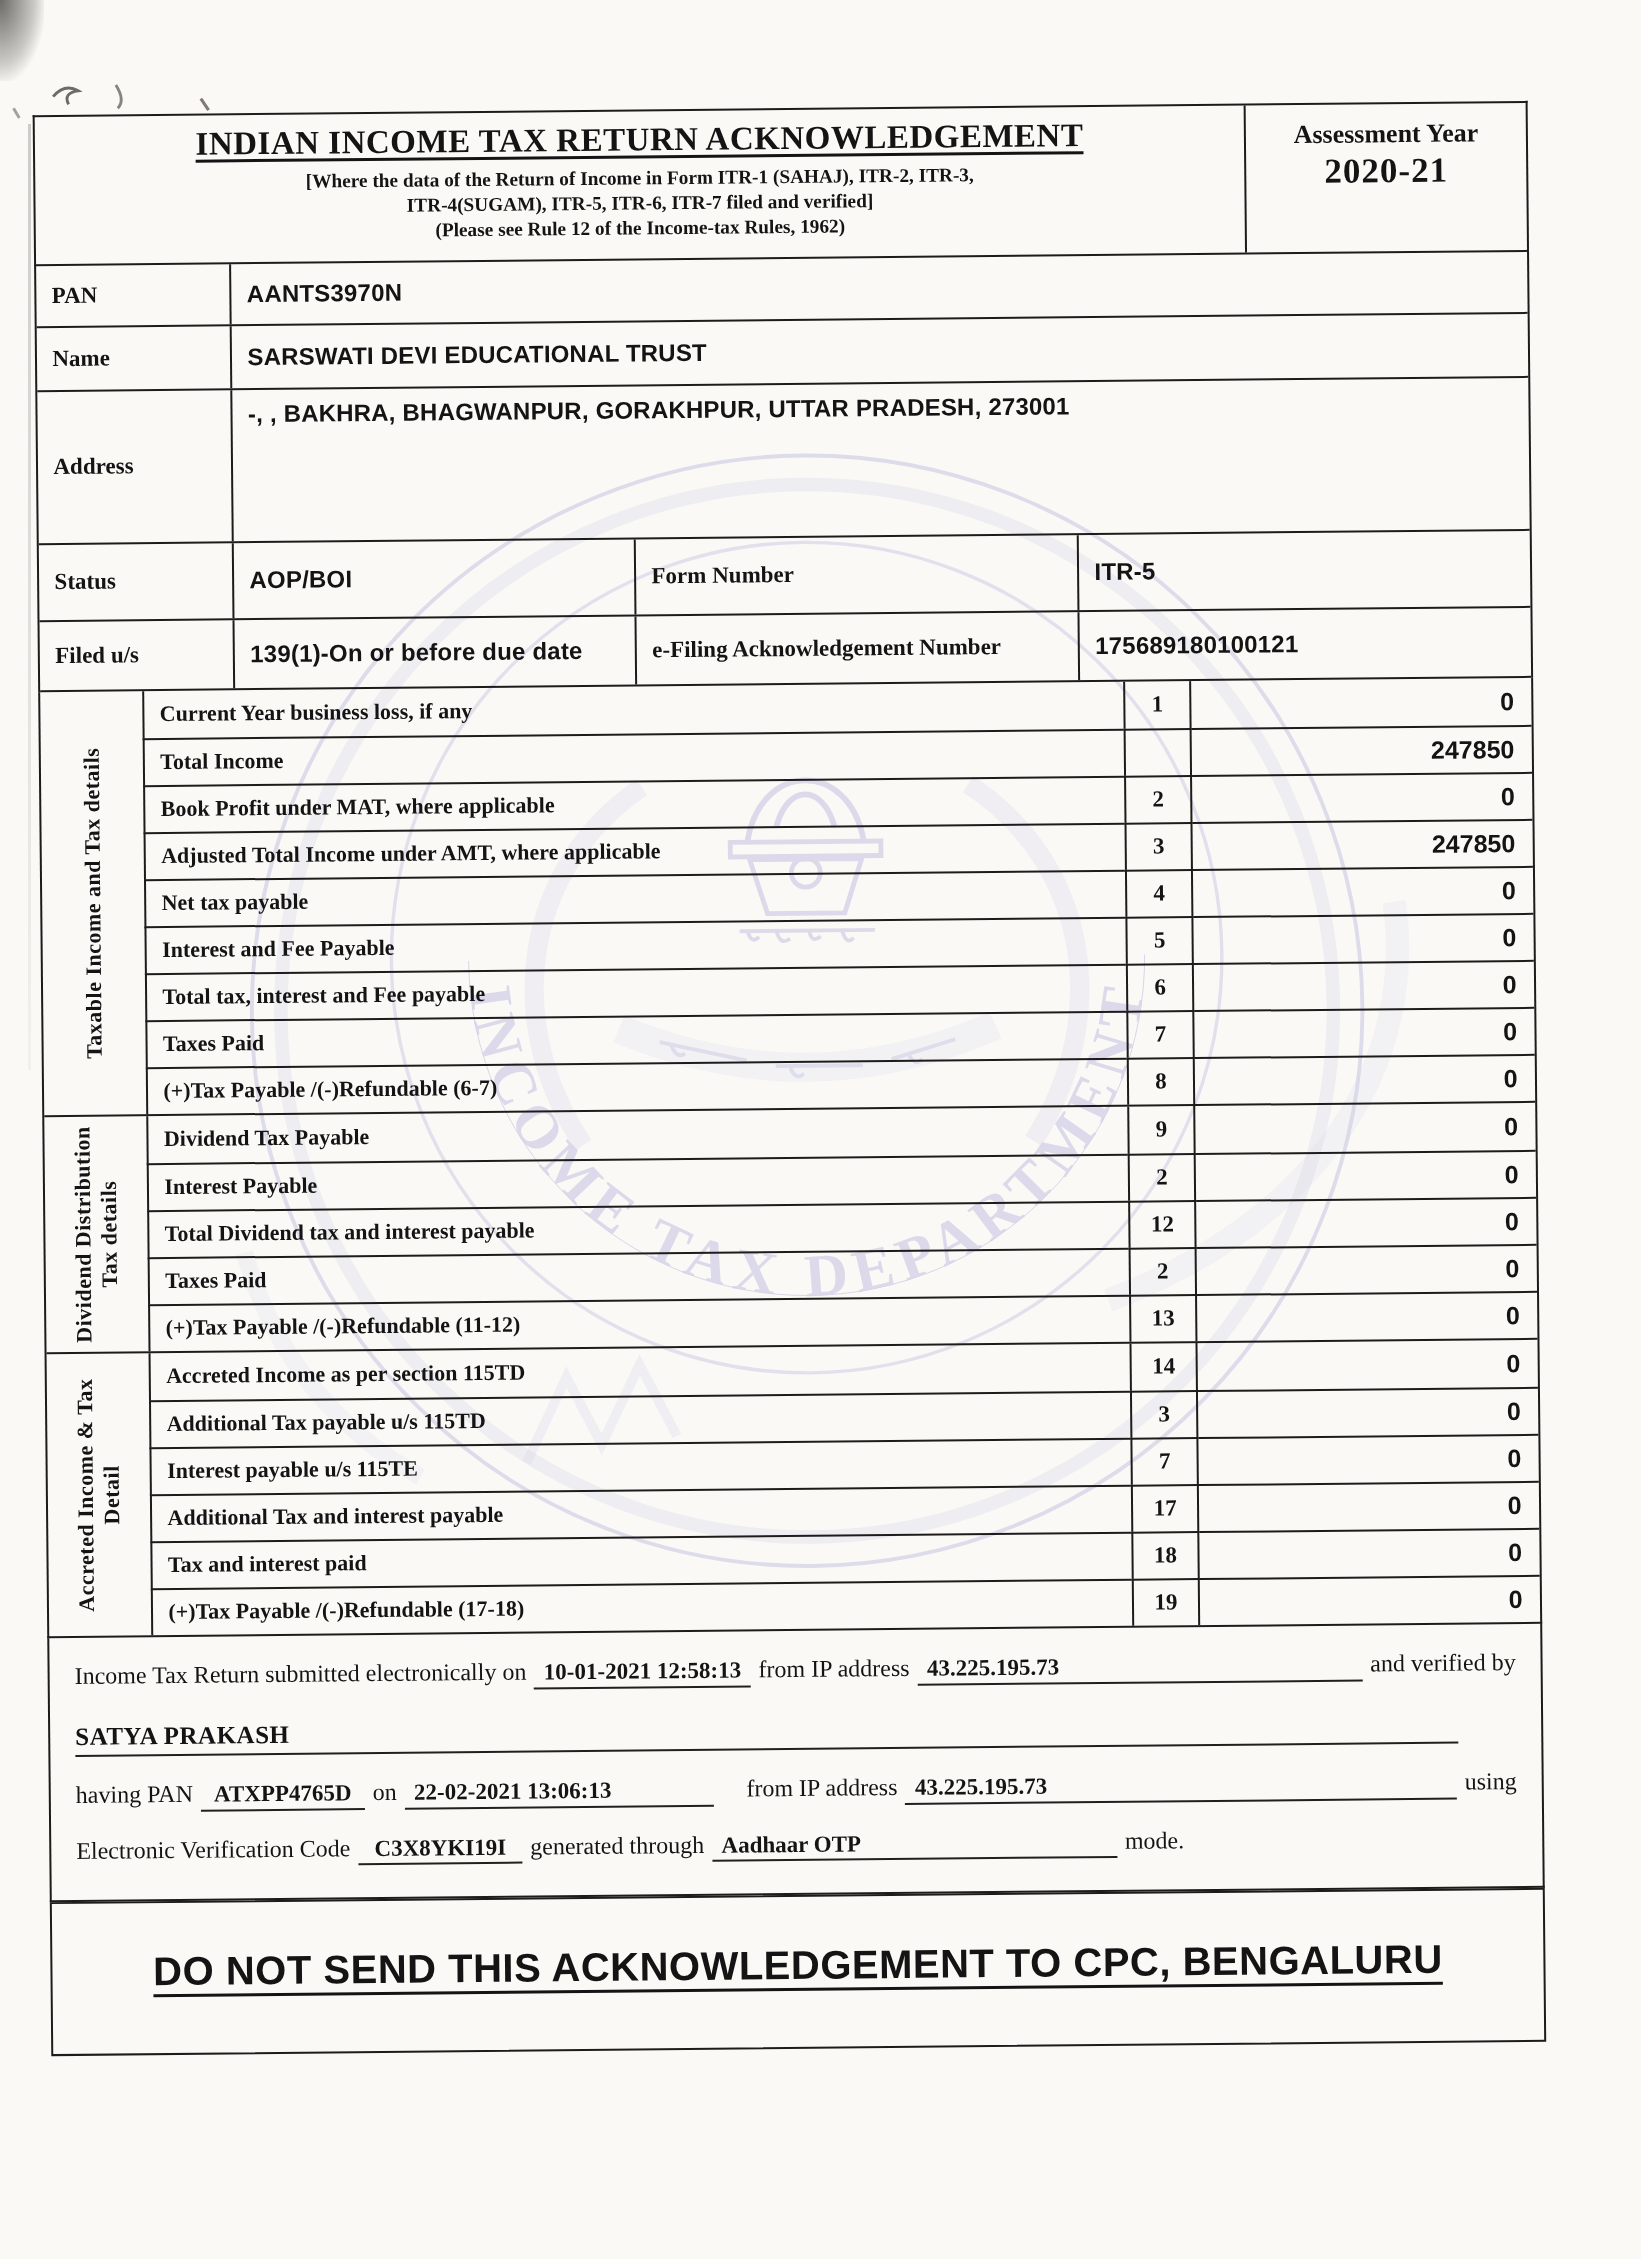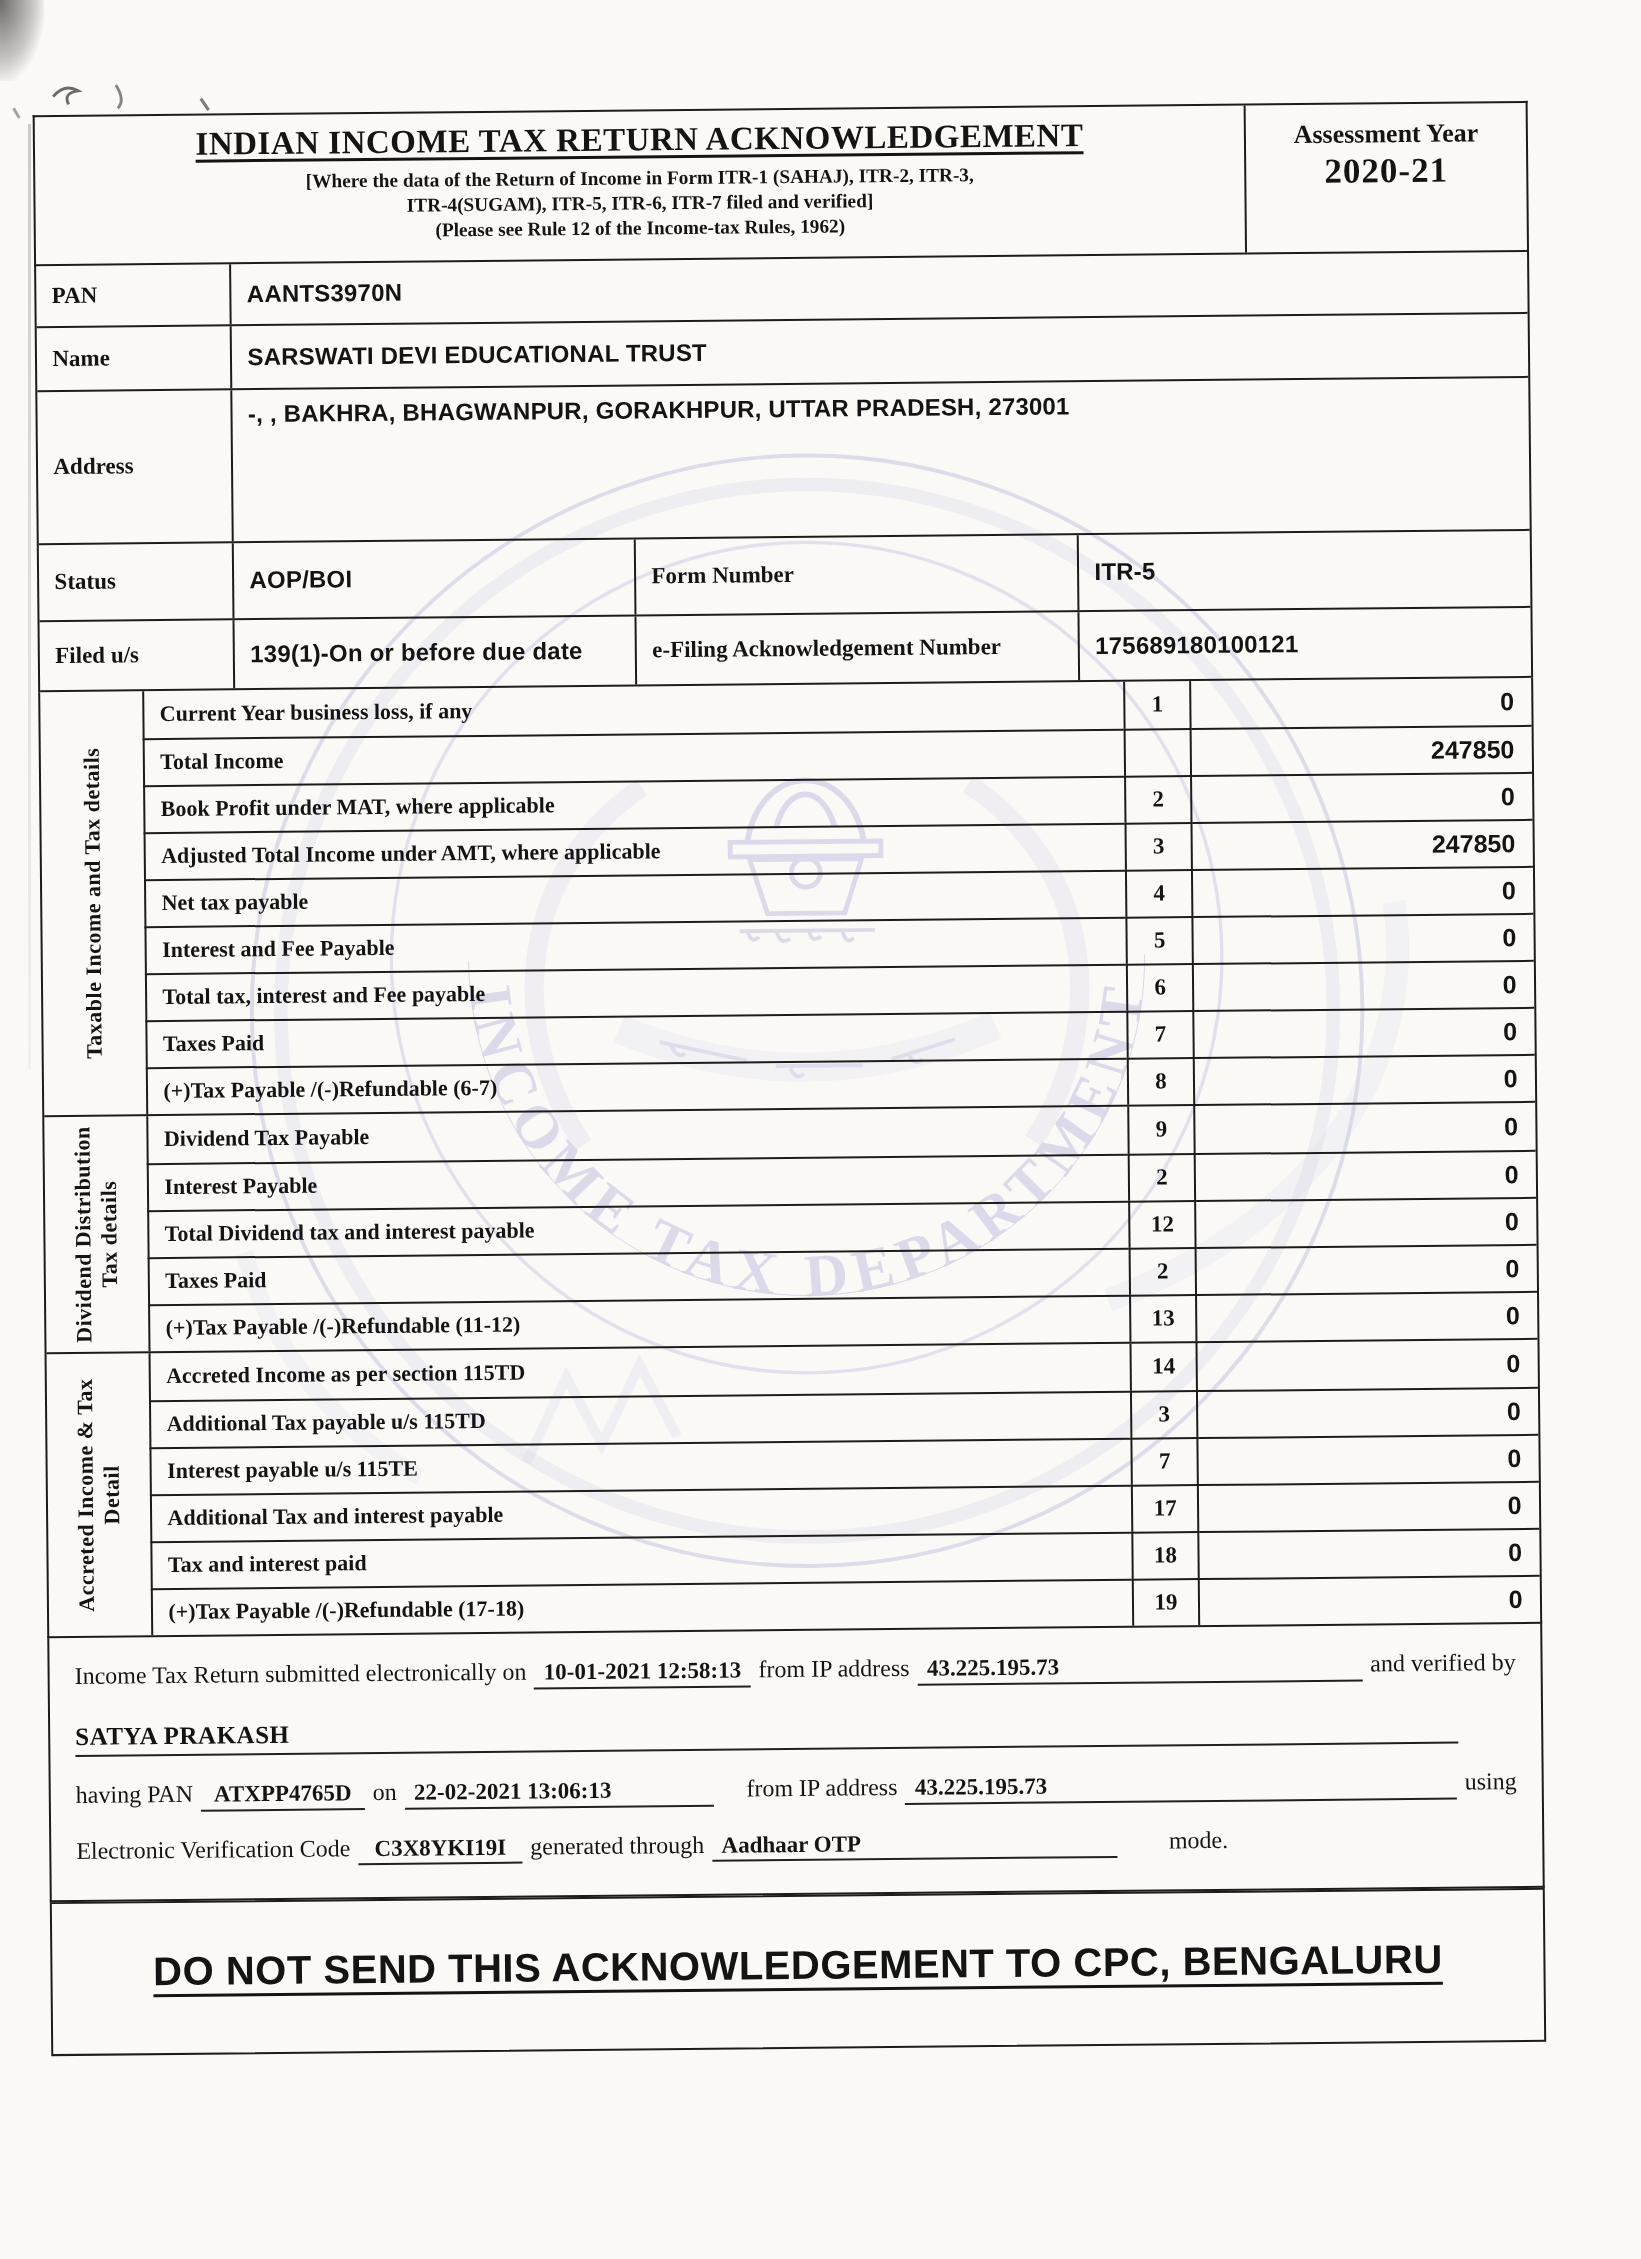--- a/index.html
+++ b/index.html
@@ -85,21 +85,21 @@
     font-weight:bold;font-size:23px;
     border-bottom:2.4px solid #20201e;
     padding:0 9.7px 1.9px 9.7px;margin:0 7.7px;
   }
   .grow{flex:1;}
   .vname-row{display:flex;margin-top:29px;}
   .vname-wrap{width:96%;border-bottom:2.4px solid #20201e;padding-bottom:3.9px;}
   .vname{font-weight:bold;font-size:25px;letter-spacing:0.5px;}
   .vline3{margin-top:25px;}
   .vline4{margin-top:25px;}
-  .mode-suffix{margin-left:44px;}
+  .mode-suffix{}
 
   
   .footer-box{
     border:2.9px solid var(--ink);margin-top:0;height:158px;
     display:flex;align-items:center;justify-content:center;
     box-sizing:border-box;
   }
   .warning{
     font-family:"Liberation Sans","DejaVu Sans",sans-serif;
     font-size:40px;font-weight:800;letter-spacing:0.5px;

